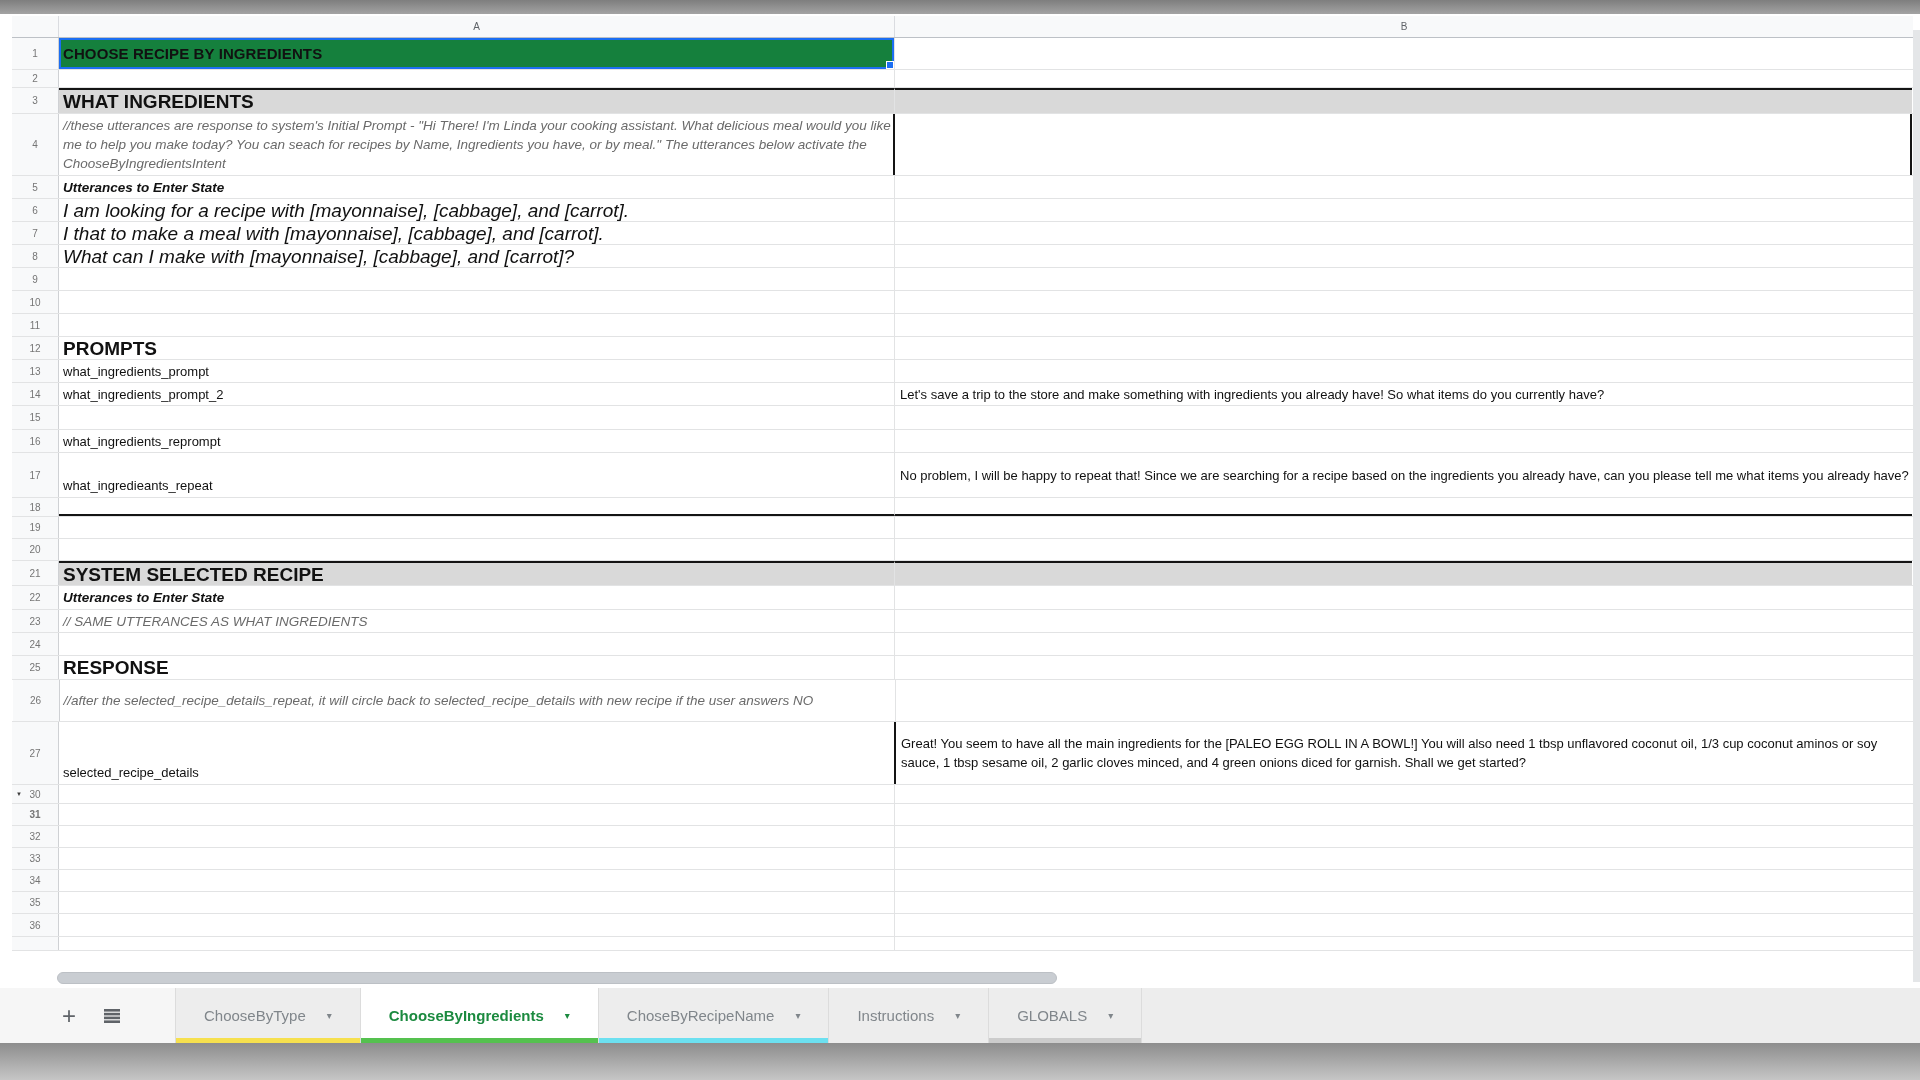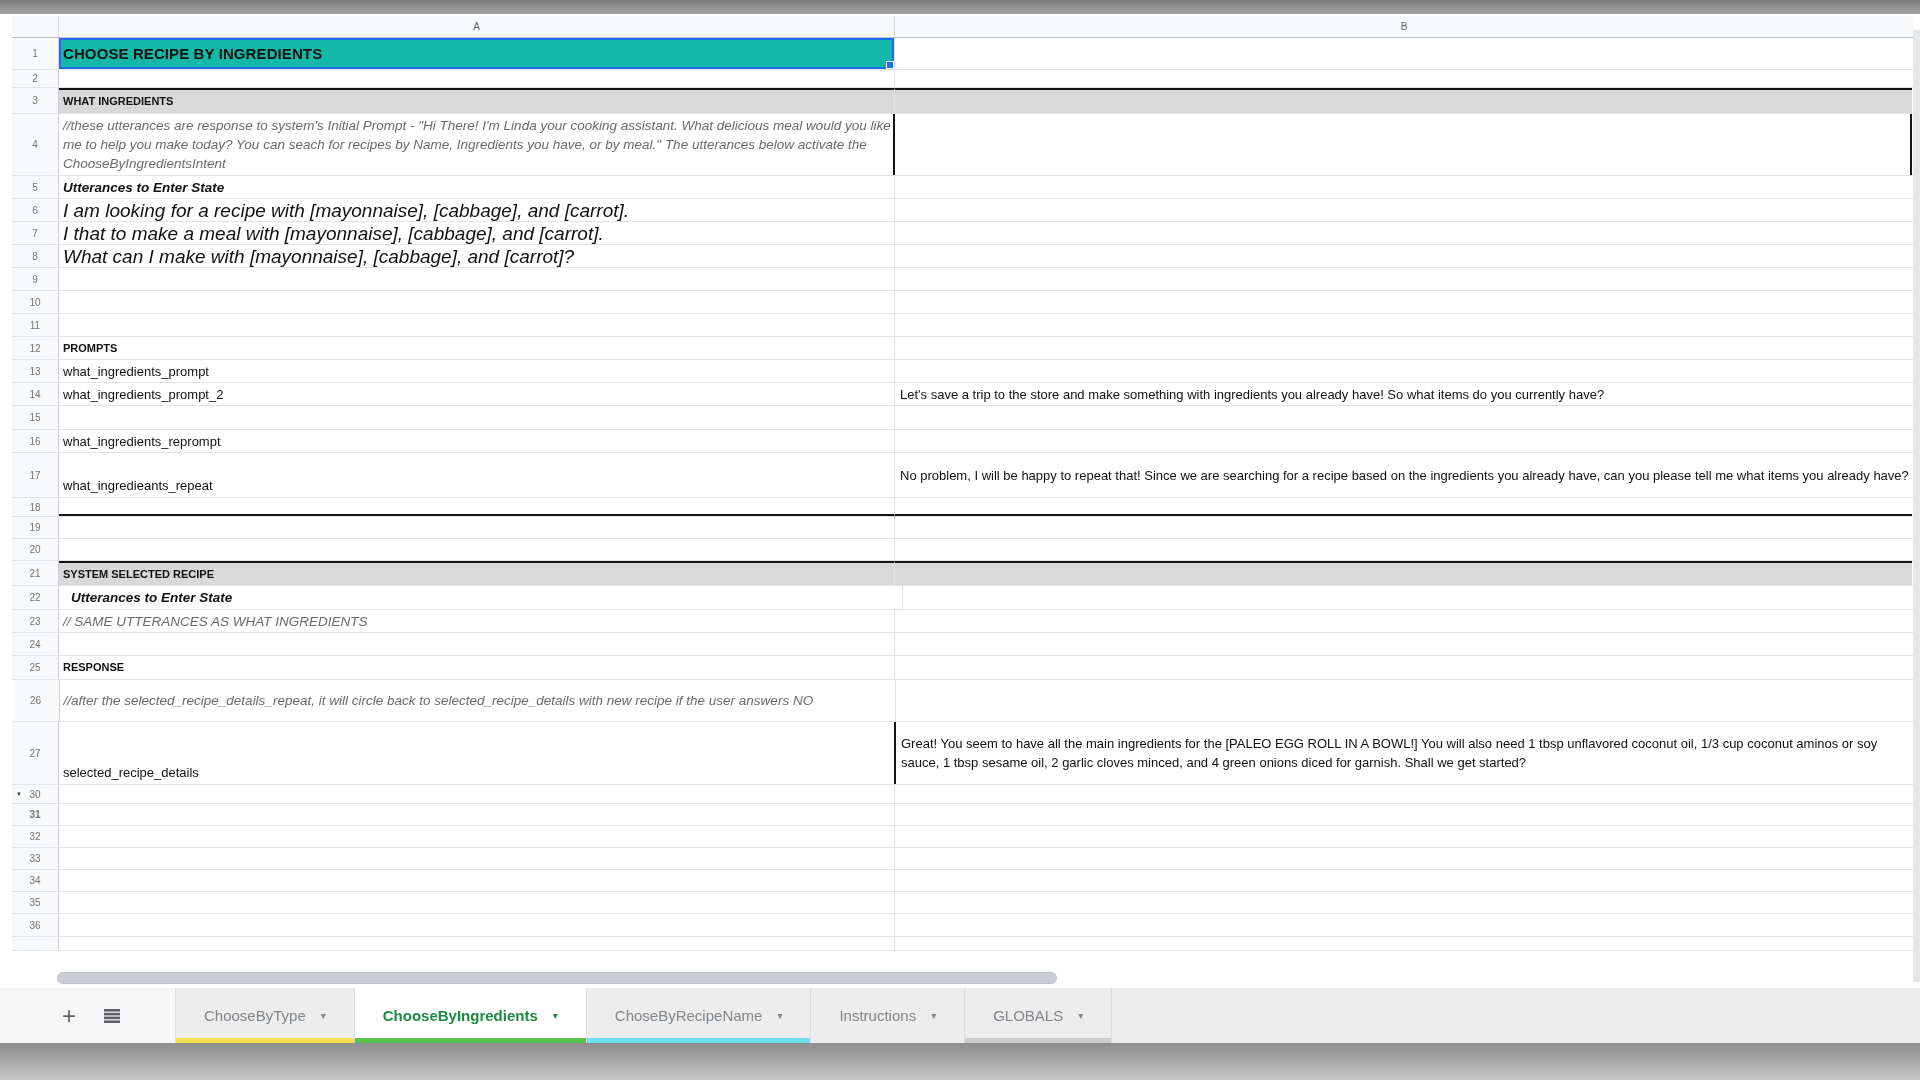--- a/index.html
+++ b/index.html
@@ -16,47 +16,47 @@
   .corner{width:47px;}
   .row{display:flex;border-bottom:1px solid #e2e3e4;box-sizing:border-box;background:#fff;}
   .gut{width:47px;flex:none;background:#f8f9fa;border-right:1px solid #cfd1d4;box-sizing:border-box;
     display:flex;align-items:center;justify-content:center;font-size:10px;color:#757575;position:relative;}
   .ca{width:836px;flex:none;display:flex;align-items:center;overflow:hidden;position:relative;
     padding-left:4px;border-right:1px solid #e2e3e4;box-sizing:border-box;}
   .cb{width:1017px;flex:none;display:flex;align-items:center;overflow:hidden;position:relative;
     padding-left:5px;box-sizing:border-box;}
   .txt{font-size:13px;color:#111;line-height:19px;}
   .s-title .txt{font-weight:bold;font-size:15px;letter-spacing:.1px;}
-  .s-head  .txt{font-weight:bold;font-size:11px;}
+  .s-head  .txt{font-weight:bold;font-size:19px;}
   .s-bi .txt{font-weight:bold;font-style:italic;font-size:13.5px;}
   .s-i  .txt{font-style:italic;font-size:19px;}
   .s-com .txt{font-style:italic;color:#6a6a6a;font-size:13.5px;}
   .band .ca,.band .cb{background:#d9d9d9;}
   .bt{border-top:2px solid #141414;}
   .rbb .ca,.rbb .cb{border-bottom:2px solid #141414;}
   .brA{border-right:2px solid #141414;}
   .brB{border-right:2px solid #141414;}
   .blB{border-left:2px solid #141414;margin-left:-1px;}
   .vb{align-items:flex-end;padding-bottom:2px;}
   .clipTop{align-items:flex-start;}
-  .green{background:#14b8a6;}
+  .green{background:#15803d;}
   .sel{box-shadow:inset 0 0 0 2px #1c6ef2;}
   .handle{position:absolute;right:0;bottom:0;width:6px;height:6px;background:#1c6ef2;
     border:1px solid #fff;box-sizing:content-box;}
   .mk{position:absolute;left:4px;font-size:6px;color:#3c3c3c;line-height:6px;}
   
   .hscroll{position:absolute;left:12px;top:954px;width:1901px;height:20px;background:#fff;}
   .hthumb{position:absolute;left:45px;top:4px;width:1000px;height:12px;border-radius:6px;
     background:#c9cdd2;border:1px solid #bcc0c5;box-sizing:border-box;}
   
   .tabbar{position:absolute;left:0;top:988px;width:1920px;height:55px;background:#ededed;display:flex;align-items:stretch;}
   .tab-icons{width:175px;flex:none;background:#f6f6f6;display:flex;align-items:center;gap:28px;padding-left:62px;box-sizing:border-box;}
   .plus{font-size:24px;color:#5f6368;line-height:24px;cursor:default;}
   .tabs{display:flex;height:100%;}
-  .tab{position:relative;display:flex;align-items:center;gap:15px;padding:0 28px;font-size:15px;
+  .tab{position:relative;display:flex;align-items:center;gap:21px;padding:0 28px;font-size:15px;
     color:#80868b;border-right:1px solid #dcdcdc;box-sizing:border-box;}
   .tab:first-child{border-left:1px solid #dcdcdc;}
   .tab.active{background:#ffffff;color:#1b8a3f;font-weight:bold;}
   .tbar{position:absolute;left:0;right:0;bottom:0;height:5px;}
   .arrow{font-size:10px;color:#80868b;}
   .tab.active .arrow{color:#1b8a3f;}
   .shadow-bottom{position:absolute;left:0;top:1043px;width:1920px;height:37px;
     background:linear-gradient(#8d8d8d,#c6c6c6);}
 </style>
 </head>
@@ -241,21 +241,21 @@
         </div>
         <div class="row band" style="height: 25px;">
           <div class="gut">
             <span>21</span>
           </div>
           <div class="ca s-head bt">
             <span class="txt">SYSTEM SELECTED RECIPE</span>
           </div>
           <div class="cb bt"></div>
         </div>
-        <div class="row" style="height: 24px; gap: 8px;">
+        <div class="row" style="height: 24px;">
           <div class="gut">
             <span>22</span>
           </div>
           <div class="ca s-bi">
             <span class="txt">Utterances to Enter State</span>
           </div>
           <div class="cb"></div>
         </div>
         <div class="row" style="height: 23px;">
           <div class="gut">

